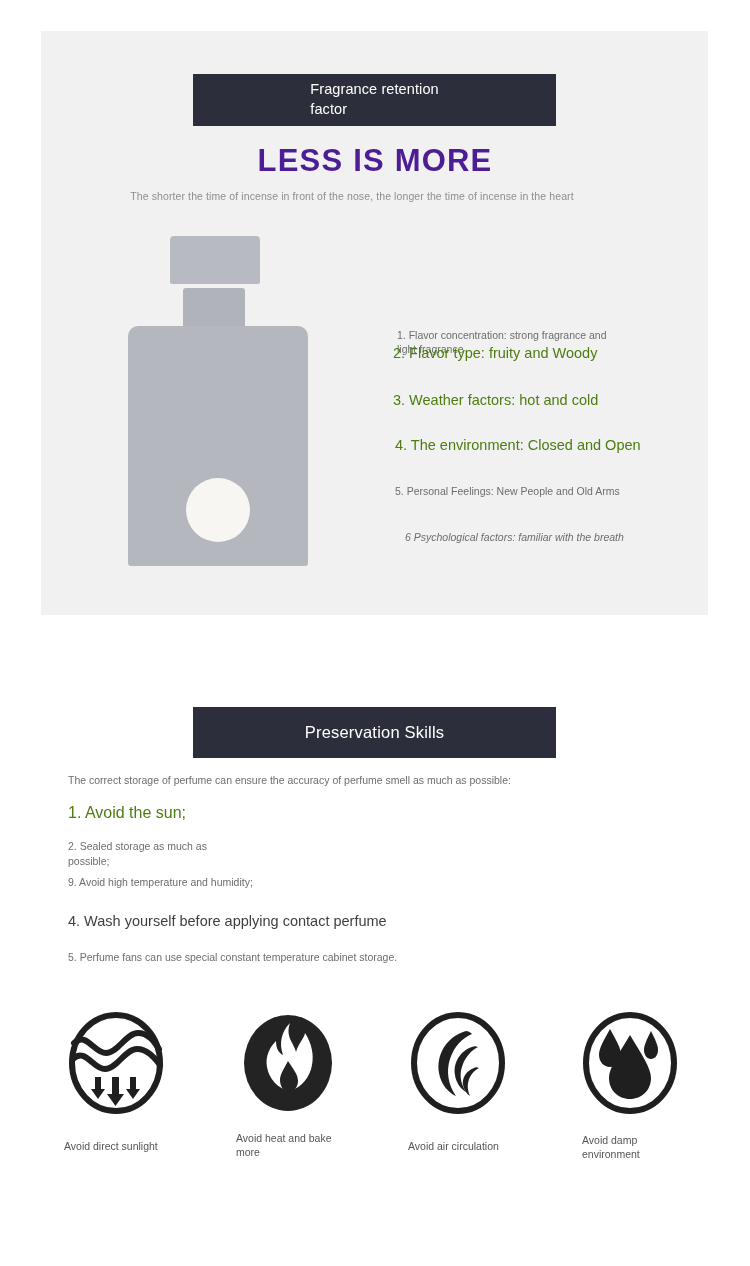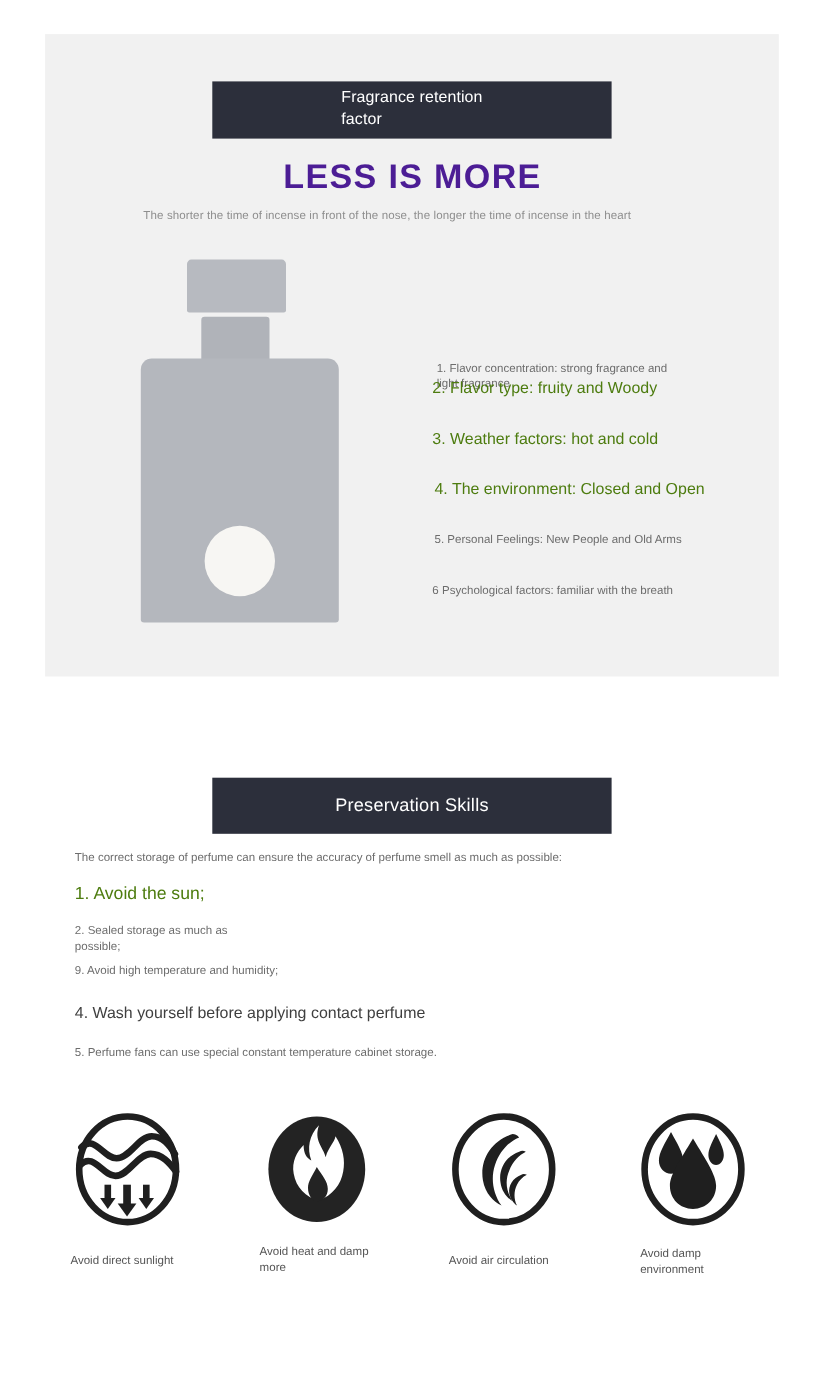--- a/index.html
+++ b/index.html
@@ -141,21 +141,21 @@
     margin-bottom: 0;
   }
   .f-sm { font-size: 10.5px; line-height: 1.35; color: #6d6d6d; }
   .f-lg { font-size: 14.5px; line-height: 1.3; color: #4d7c0f; }
 
   .factor-1 { position: absolute; top: 0px;   left: 4px; width: 225px; margin-top: 36px; }
   .factor-2 { position: absolute; top: 52px;  left: 0px; width: 260px; }
   .factor-3 { position: absolute; top: 99px;  left: 0px; width: 260px; }
   .factor-4 { position: absolute; top: 144px; left: 2px; width: 260px; }
   .factor-5 { position: absolute; top: 192px; left: 2px; width: 260px; }
-  .factor-6 { position: absolute; top: 238px; left: 0; width: 260px; }
+  .factor-6 { position: absolute; top: 238px; left: 12px; width: 260px; font-style: italic; }
 
   
   .pres-intro {
     position: absolute;
     left: 68px;
     top: 774px;
     font-size: 10.5px;
     color: #6d6d6d;
   }
   .pres-item { position: absolute; color: #4f4f4f; }
@@ -270,21 +270,21 @@
 
     <div class="icon-cell ic2">
       <svg class="icon-art" viewBox="0 0 100 104">
         <ellipse cx="50" cy="52" rx="44" ry="48" fill="#232323"></ellipse>
         <path d="M52 12 C47 26, 56 32, 58 41 C61 31, 66 28, 67 22 C74 33, 76 44, 74 54
                  C72 66, 64 76, 52 80 C40 78, 31 68, 29 56 C27 45, 32 36, 38 30
                  C38 38, 41 42, 45 44 C41 33, 43 21, 52 12 Z" fill="#ffffff"></path>
         <path d="M50 50 C46 58, 42 63, 42 69 C42 76, 46 81, 51 81 C56 81, 60 76, 60 70
                  C60 63, 55 58, 50 50 Z" fill="#232323"></path>
       </svg>
-      <div class="icon-label lbl-b">Avoid heat and damp more</div>
+      <div class="icon-label lbl-b">Avoid heat and bake more</div>
     </div>
 
     <div class="icon-cell ic3">
       <svg class="icon-art" viewBox="0 0 100 104">
         <ellipse cx="50" cy="52" rx="44" ry="48" fill="none" stroke="#1f1f1f" stroke-width="6"></ellipse>
         <path d="M58 20 C38 26, 28 44, 31 62 C33 74, 41 82, 48 85
                  C40 74, 38 60, 42 48 C46 36, 54 27, 64 23 C62 21, 60 20, 58 20 Z" fill="#1f1f1f"></path>
         <path d="M64 36 C52 40, 45 52, 47 64 C48 72, 53 78, 58 81
                  C52 72, 51 62, 55 53 C58 45, 64 39, 70 36 C68 35, 66 35, 64 36 Z" fill="#1f1f1f"></path>
         <path d="M66 57 C58 60, 54 67, 55 74 C56 79, 59 83, 62 85

